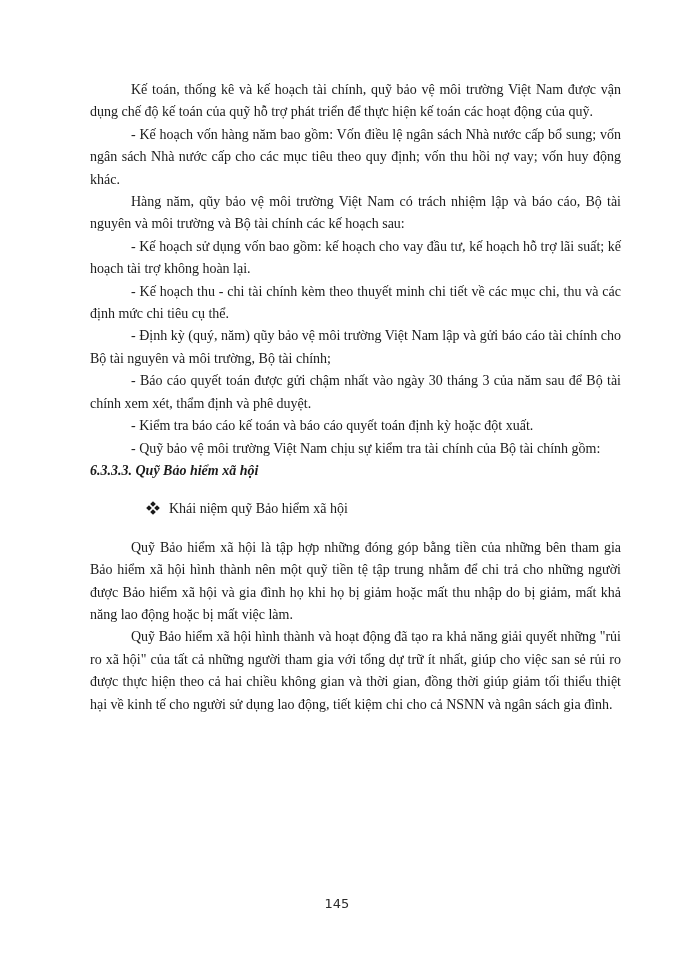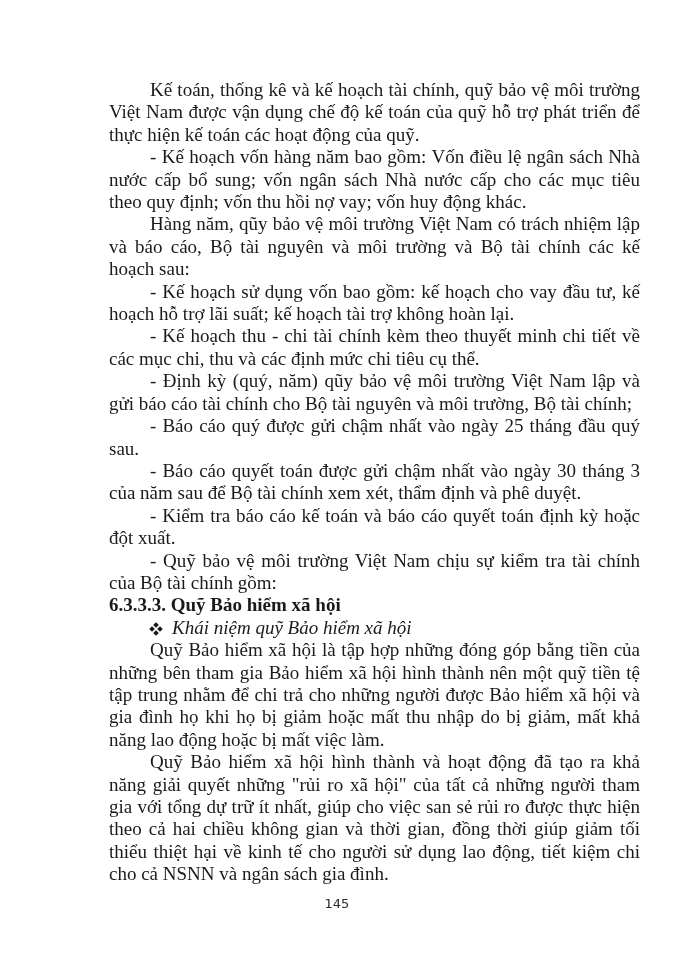--- a/index.html
+++ b/index.html
@@ -10,40 +10,40 @@
     body {
       width: 700px;
       height: 960px;
       position: relative;
       overflow: hidden;
       font-family: "Liberation Serif", "DejaVu Serif", serif;
       color: #1a1a1a;
     }
     .page {
       position: absolute;
-      left: 109px;
+      left: 90px;
       top: 79px;
       width: 531px;
-      font-size: 19px;
+      font-size: 14px;
       line-height: 22.4px;
     }
     .para {
       margin: 0;
       text-align: justify;
       text-indent: 41px;
     }
     .heading {
       margin: 0;
       font-weight: bold;
+      font-style: italic;
       text-indent: 0;
     }
     .bullet-head {
-      margin: 0;
+      margin: 16px;
       padding-left: 41px;
-      font-style: italic;
     }
     .bullet-head .diamond {
       display: inline-block;
       width: 12px;
       height: 12px;
       position: relative;
       margin-right: 10px;
       vertical-align: -1px;
     }
     .bullet-head .diamond i {
@@ -67,21 +67,20 @@
 </head>
 <body>
 
 <div class="page">
   <p class="para">Kế toán, thống kê và kế hoạch tài chính, quỹ bảo vệ môi trường Việt Nam được vận dụng chế độ kế toán của quỹ hỗ trợ phát triển để thực hiện kế toán các hoạt động của quỹ.</p>
   <p class="para">- Kế hoạch vốn hàng năm bao gồm: Vốn điều lệ ngân sách Nhà nước cấp bổ sung; vốn ngân sách Nhà nước cấp cho các mục tiêu theo quy định; vốn thu hồi nợ vay; vốn huy động khác.</p>
   <p class="para">Hàng năm, qũy bảo vệ môi trường Việt Nam có trách nhiệm lập và báo cáo, Bộ tài nguyên và môi trường và Bộ tài chính các kế hoạch sau:</p>
   <p class="para">- Kế hoạch sử dụng vốn bao gồm: kế hoạch cho vay đầu tư, kế hoạch hỗ trợ lãi suất; kế hoạch tài trợ không hoàn lại.</p>
   <p class="para">- Kế hoạch thu - chi tài chính kèm theo thuyết minh chi tiết về các mục chi, thu và các định mức chi tiêu cụ thể.</p>
   <p class="para">- Định kỳ (quý, năm) qũy bảo vệ môi trường Việt Nam lập và gửi báo cáo tài chính cho Bộ tài nguyên và môi trường, Bộ tài chính;</p>
-  <p class="para">- Báo cáo quý được gửi chậm nhất vào ngày 25 tháng đầu quý sau.</p>
   <p class="para">- Báo cáo quyết toán được gửi chậm nhất vào ngày 30 tháng 3 của năm sau để Bộ tài chính xem xét, thẩm định và phê duyệt.</p>
   <p class="para">- Kiểm tra báo cáo kế toán và báo cáo quyết toán định kỳ hoặc đột xuất.</p>
   <p class="para">- Quỹ bảo vệ môi trường Việt Nam chịu sự kiểm tra tài chính của Bộ tài chính gồm:</p>
 
   <p class="heading">6.3.3.3. Quỹ Bảo hiểm xã hội</p>
 
   <p class="bullet-head">
     <span class="diamond">
       <i style="left:4px;top:0px;"></i>
       <i style="left:0px;top:4px;"></i>

